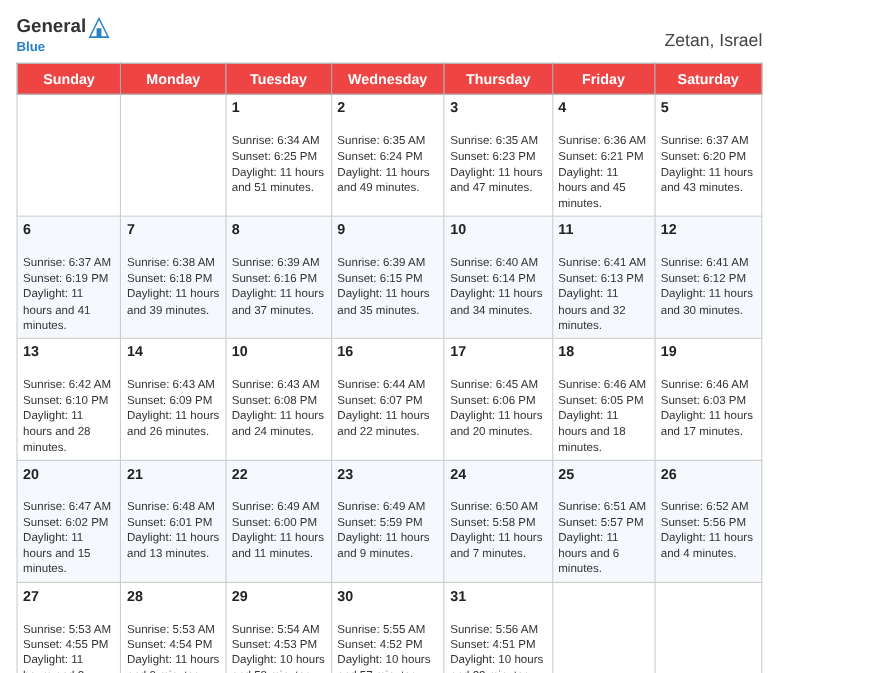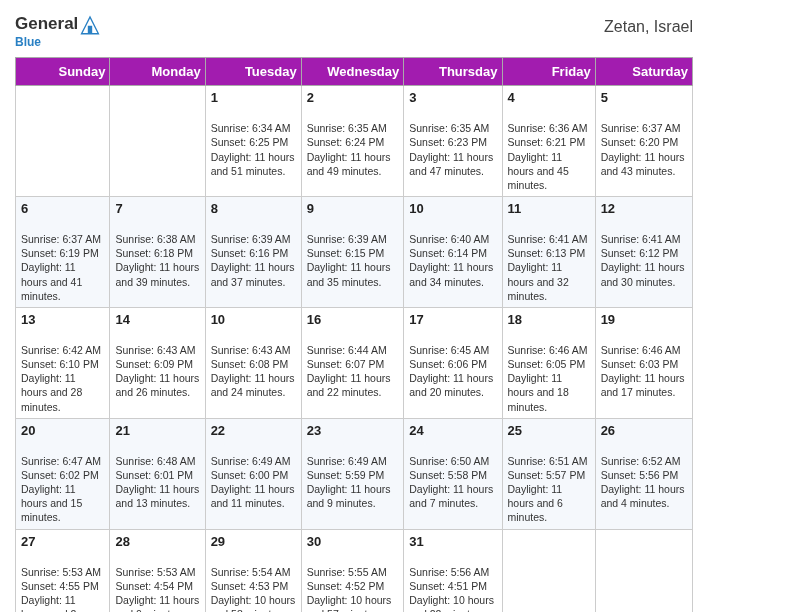--- a/index.html
+++ b/index.html
@@ -37,34 +37,34 @@
     }
     .month-title {
       font-size: 38px;
       font-weight: normal;
       color: #222;
       line-height: 1.1;
     }
     .location {
       font-size: 16px;
       color: #444;
-      margin-top: 8px;
+      margin-top: 19px;
     }
     .calendar {
       width: 100%;
       border-collapse: collapse;
       border: 1px solid #ccc;
     }
     .calendar th {
-      background: #a21caf;
+      background: #ef4444;
       color: #fff;
       font-size: 13px;
       font-weight: bold;
       padding: 6px 4px;
-      text-align: right;
+      text-align: center;
       border: 1px solid #aaa;
     }
     .calendar td {
       vertical-align: top;
       border: 1px solid #ccc;
       padding: 4px 5px;
       font-size: 11px;
       width: 113px;
       min-height: 80px;
       background: #fff;

